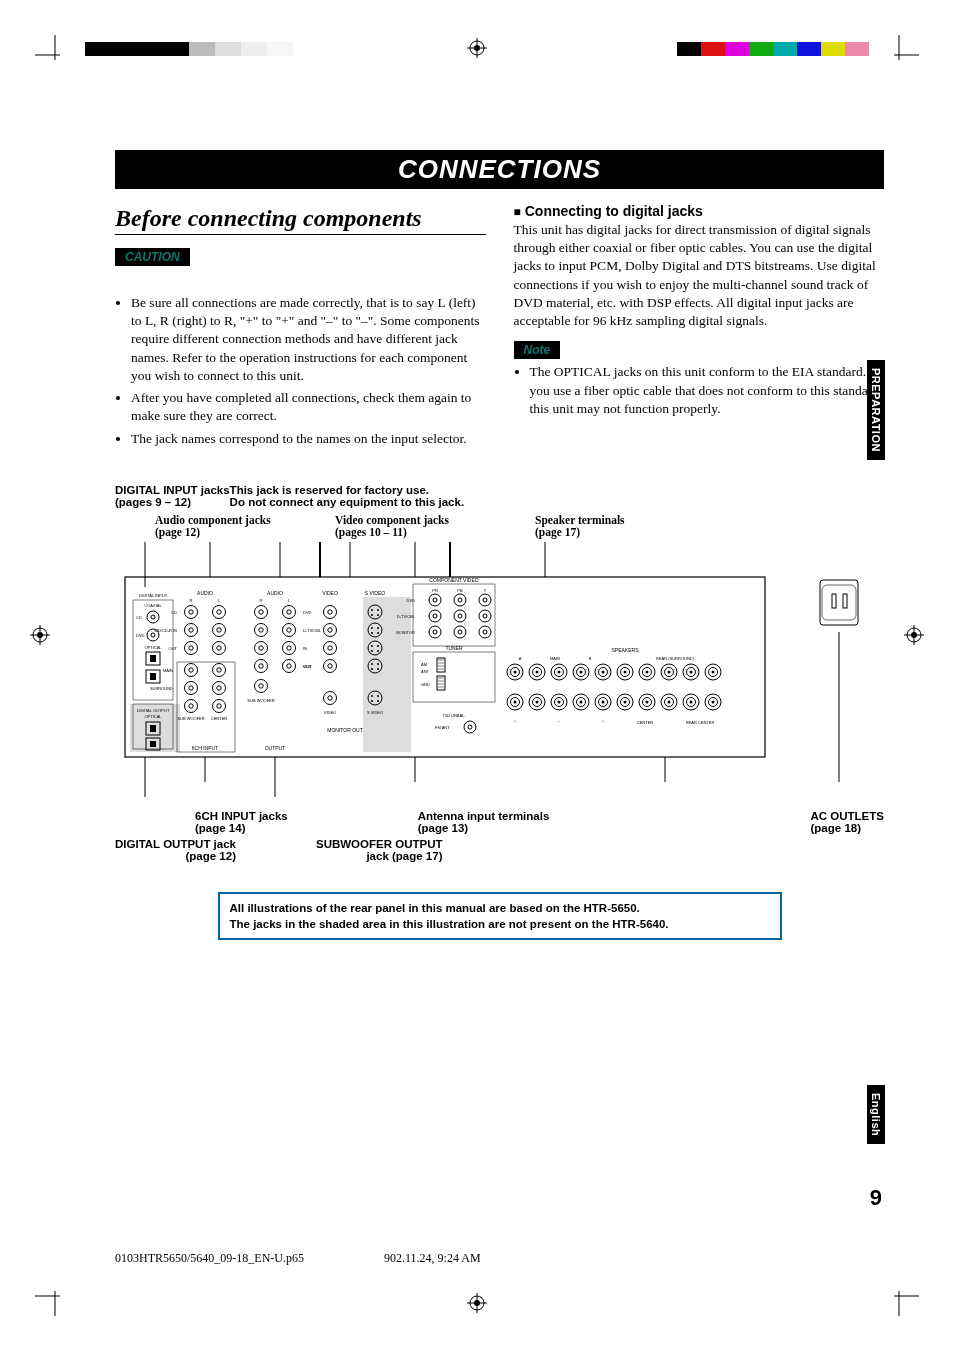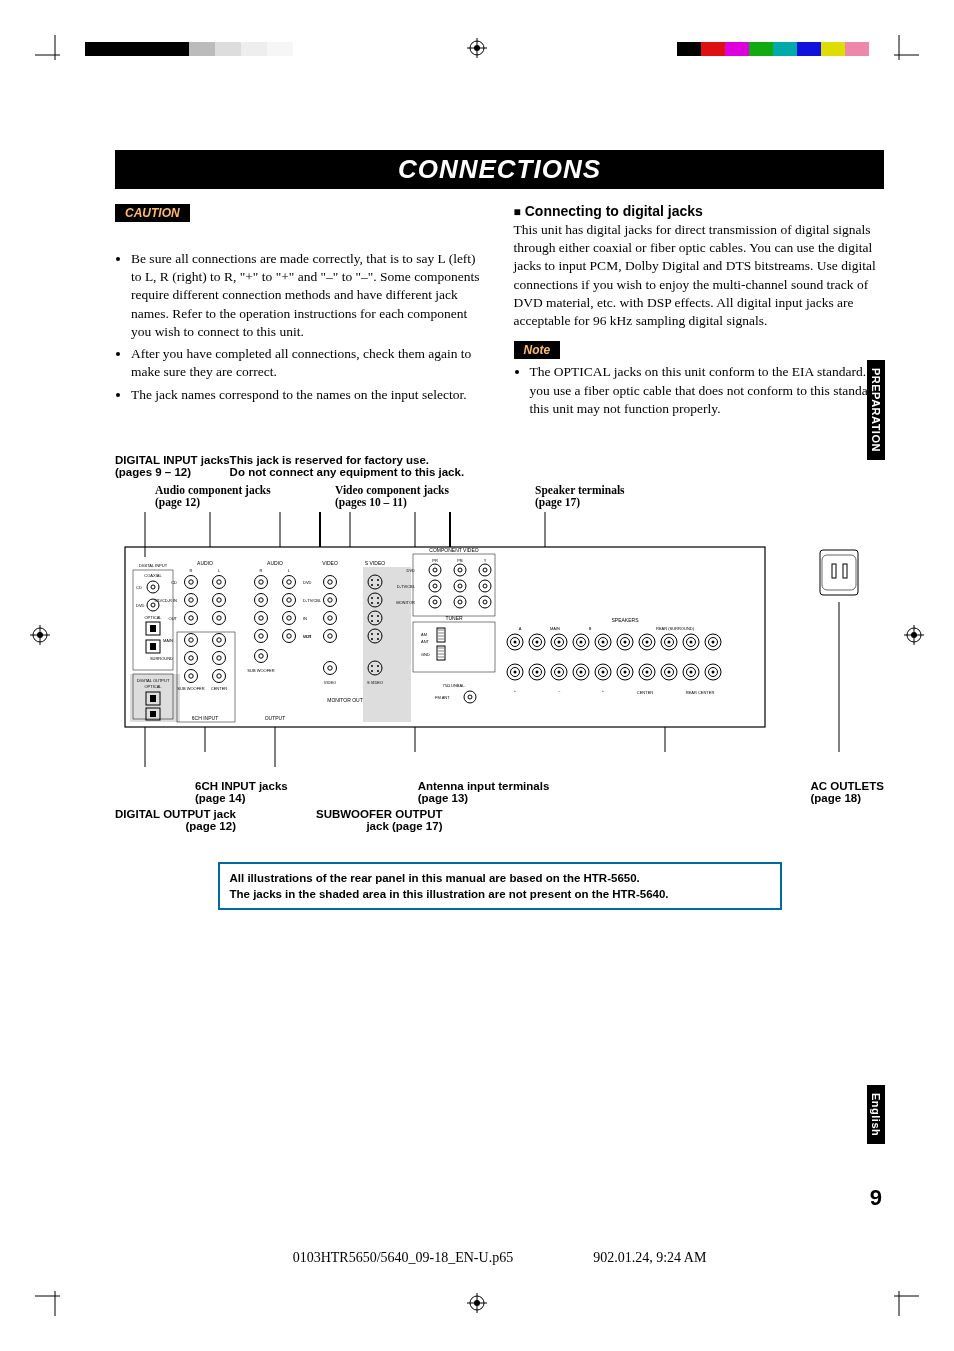--- a/index.html
+++ b/index.html
@@ -41,21 +41,21 @@
     font-style: italic;
     font-weight: bold;
     font-size: 24px;
     border-bottom: 1px solid #000;
     margin: 2px 0 12px 0;
     padding-bottom: 2px;
   }
   .caution-box, .note-box {
     display: inline-block;
     background: #000;
-    color: #fdba74;
+    color: #0f766e;
     font-family: Arial, Helvetica, sans-serif;
     font-style: italic;
     font-weight: bold;
     font-size: 12px;
     padding: 2px 10px;
     margin-bottom: 2px;
   }
   .body {
     font-size: 13.5px;
     line-height: 1.35;
@@ -135,22 +135,22 @@
     font-family: Arial, Helvetica, sans-serif;
     font-weight: bold;
     font-size: 22px;
   }
   .footer {
     position: absolute;
     bottom: 85px;
     left: 115px;
     right: 70px;
     display: flex;
-    justify-content: center;
-    font-size: 14px;
+    justify-content: flex-start;
+    font-size: 12px;
     color: #000;
   }
   .footer .left { display: flex; gap: 80px; }
   .tiny { font-size: 5px; font-family: Arial, sans-serif; }
   .tiny4 { font-size: 4px; font-family: Arial, sans-serif; }
 </style>
 </head>
 <body>
 
 <div class="sheet">
@@ -216,20 +216,21 @@
       <circle cx="10" cy="10" r="3" fill="#000"></circle>
     </svg>
 
   <div class="side-tab" style="top:360px">PREPARATION</div>
   <div class="side-tab" style="top:1085px">English</div>
 
   <div class="title-bar">CONNECTIONS</div>
 
   <div class="columns">
     <div class="col">
+      <div class="subheading">Before connecting components</div>
       <div class="caution-box">CAUTION</div>
       <ul class="bullets">
         <li>Be sure all connections are made correctly, that is to say L (left) to L, R (right) to R, "+" to "+" and "–" to "–". Some components require different connection methods and have different jack names. Refer to the operation instructions for each component you wish to connect to this unit.</li>
         <li>After you have completed all connections, check them again to make sure they are correct.</li>
         <li>The jack names correspond to the names on the input selector.</li>
       </ul>
     </div>
     <div class="col">
       <div class="sec-h"><span class="square">■</span><span>Connecting to digital jacks</span></div>
       <div class="body">This unit has digital jacks for direct transmission of digital signals through either coaxial or fiber optic cables. You can use the digital jacks to input PCM, Dolby Digital and DTS bitstreams. Use digital connections if you wish to enjoy the multi-channel sound track of DVD material, etc. with DSP effects. All digital input jacks are acceptable for 96 kHz sampling digital signals.</div>
@@ -508,15 +509,15 @@
     </div>
   </div>
 
   <div class="page-num">9</div>
 
   <div class="footer">
     <div class="left">
       <span>0103HTR5650/5640_09-18_EN-U.p65</span>
       <span>9</span>
     </div>
-    <span>02.01.24, 9:24 AM</span>
+    <span>02.11.24, 9:24 AM</span>
   </div>
 </div>
 
 </body></html>

